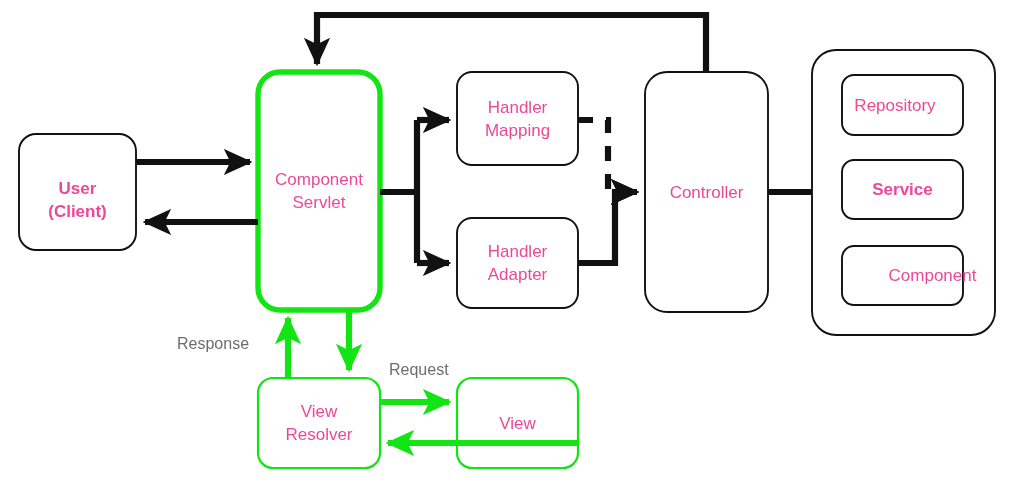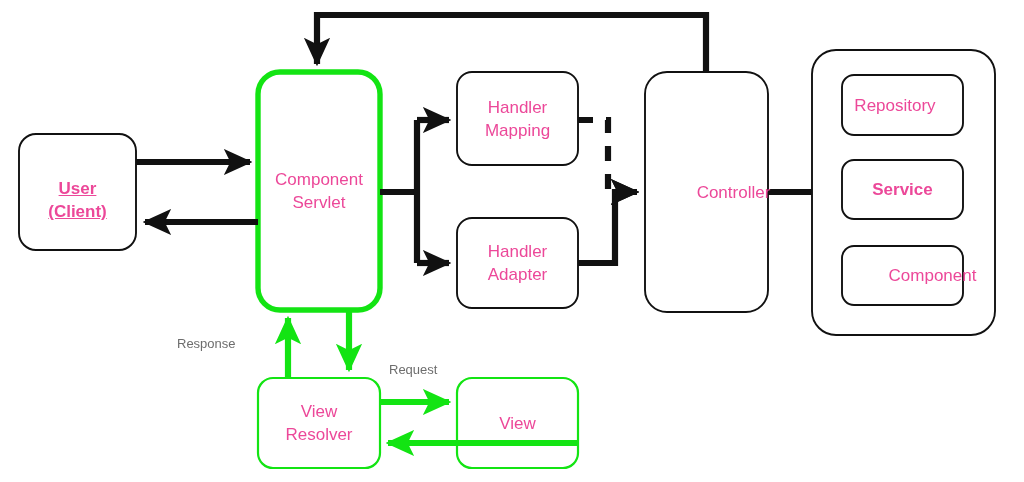--- a/index.html
+++ b/index.html
@@ -20,21 +20,21 @@
     font-size:17px;
     line-height:23px;
     pointer-events:none;
     white-space:pre-line;
   }
   .node-label.bold{font-weight:bold;}
   .edge-label{
     position:absolute;
     color:#6d6d6d;
     font-family:"Liberation Sans", sans-serif;
-    font-size:13px;
+    font-size:16px;
     line-height:20px;
     white-space:nowrap;
   }
   .hit{position:absolute;}
 </style>
 </head>
 <body>
 
 <div id="stage">
 
@@ -97,33 +97,33 @@
       <path d="M 349 310 L 349 370" marker-end="url(#arrowGreen)"></path>
 
       <path d="M 288 378 L 288 318" marker-end="url(#arrowGreen)"></path>
 
       <path d="M 380 402 L 449 402" marker-end="url(#arrowGreen)"></path>
 
       <path d="M 578 443 L 388 443" marker-end="url(#arrowGreen)"></path>
     </g>
   </svg>
 
-  <div class="node-label bold" style="left:19px;top:134px;width:117px;height:132px;text-decoration:underline;">User
+  <div class="node-label bold" style="left:19px;top:134px;width:117px;height:132px;">User
 (Client)</div>
 
   <div class="node-label" style="left:258px;top:72px;width:122px;height:238px;">Component
 Servlet</div>
 
   <div class="node-label" style="left:457px;top:72px;width:121px;height:93px;">Handler
 Mapping</div>
 
   <div class="node-label" style="left:457px;top:218px;width:121px;height:90px;">Handler
 Adapter</div>
 
-  <div class="node-label" style="left:672px;top:72px;width:123px;height:240px;">Controller</div>
+  <div class="node-label" style="left:645px;top:72px;width:123px;height:240px;">Controller</div>
 
   <div class="node-label" style="left:842px;top:75px;width:106px;height:60px;">Repository</div>
 
   <div class="node-label" style="left:842px;top:160px;width:121px;height:59px;font-weight:bold;">Service</div>
 
   <div class="node-label" style="left:872px;top:246px;width:121px;height:59px;">Component</div>
 
   <div class="node-label" style="left:258px;top:378px;width:122px;height:90px;">View
 Resolver</div>
 

